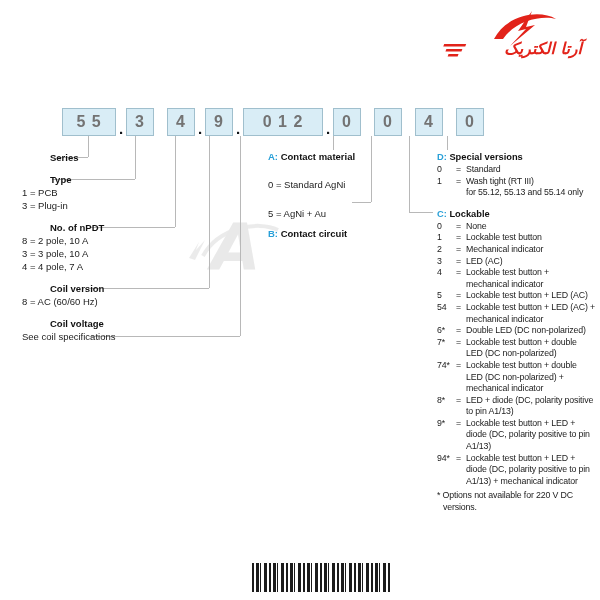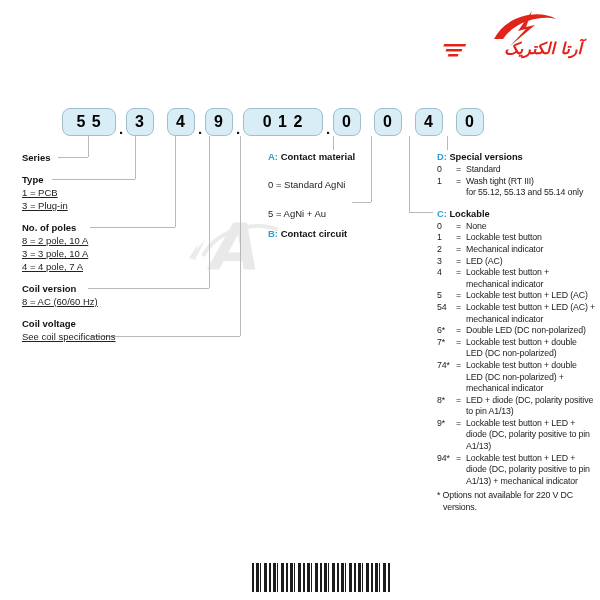--- a/index.html
+++ b/index.html
@@ -1,34 +1,34 @@
 <!DOCTYPE html>
 <html><head>
 <meta charset="utf-8">
 <style>
   html,body{margin:0;padding:0;background:#fff;}
   #stage{position:relative;width:600px;height:600px;background:#ffffff;
          font-family:"Liberation Sans",sans-serif;color:#1a1a1a;overflow:hidden;}
 
   
   .code-row{position:absolute;left:62px;top:108px;display:flex;align-items:flex-start;}
-  .cbox{height:26px;background:#d9edf6;border:1px solid #a0bfcd;border-radius:8px;
+  .cbox{height:26px;background:#d9edf6;border:1px solid #a0bfcd;border-radius:0;
         display:flex;align-items:center;justify-content:center;
-        font-weight:bold;font-size:16px;letter-spacing:1px;color:#000000;}
+        font-weight:bold;font-size:16px;letter-spacing:1px;color:#737373;}
   .cdot{width:6px;text-align:center;font-weight:bold;font-size:15px;color:#101418;
         margin:12px 2px 0 2px;}
 
   
   .cl{position:absolute;background:#b8b8b8;}
 
   
   .left-col{position:absolute;left:22px;top:151px;width:170px;}
   .sec{margin-bottom:9px;}
-  .sec .hd{font-weight:bold;font-size:9.5px;line-height:13px;color:#111;}
-  .sec .ln{font-size:9.5px;line-height:13px;color:#222;text-decoration:underline;}
+  .sec .hd{font-weight:bold;font-size:9.5px;line-height:13px;color:#111;margin-left:28px;}
+  .sec .ln{font-size:9.5px;line-height:13px;color:#222;}
 
   
   .mid-col{position:absolute;left:268px;top:151px;width:120px;}
   .msec{margin-bottom:8px;}
   .msec .hd{font-weight:bold;font-size:9.5px;line-height:12px;color:#111;}
   .msec .ln{font-size:9.5px;line-height:12.5px;color:#222;margin-top:16px;}
   .blue{color:#29a0d8;}
 
   
   .right-col{position:absolute;left:437px;top:151px;width:166px;}
@@ -121,21 +121,21 @@
   <div class="left-col">
       <div class="sec">
         <div class="hd">Series</div>
       </div>
       <div class="sec">
         <div class="hd">Type</div>
         <div class="ln">1 = PCB</div>
         <div class="ln">3 = Plug-in</div>
       </div>
       <div class="sec">
-        <div class="hd">No. of poles</div>
+        <div class="hd">No. of nPDT</div>
         <div class="ln">8 = 2 pole, 10 A</div>
         <div class="ln">3 = 3 pole, 10 A</div>
         <div class="ln">4 = 4 pole, 7 A</div>
       </div>
       <div class="sec">
         <div class="hd">Coil version</div>
         <div class="ln">8 = AC (60/60 Hz)</div>
       </div>
       <div class="sec">
         <div class="hd">Coil voltage</div>

